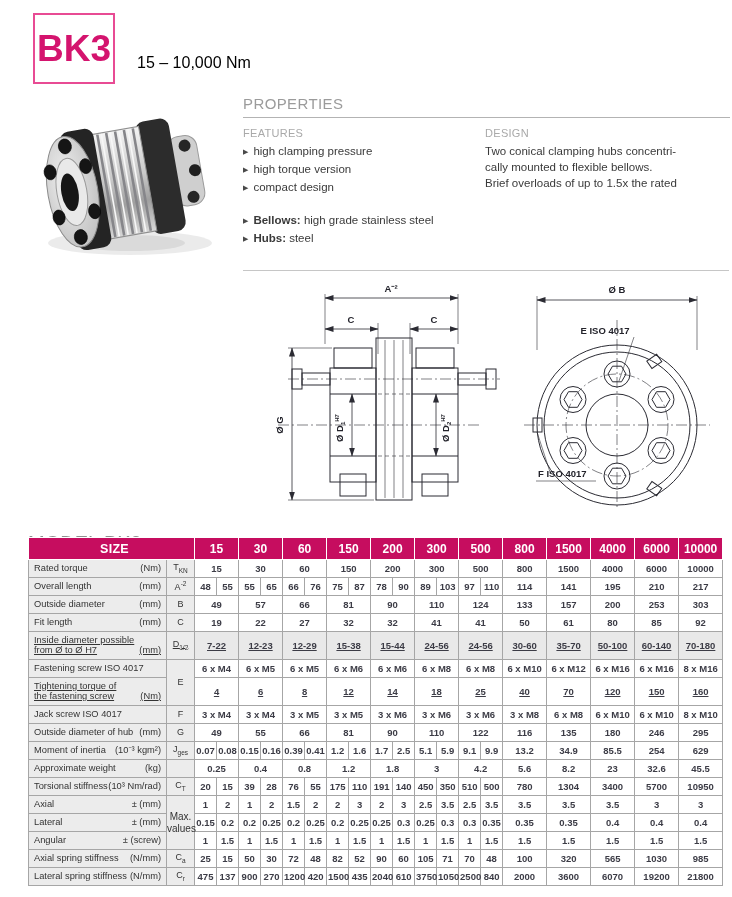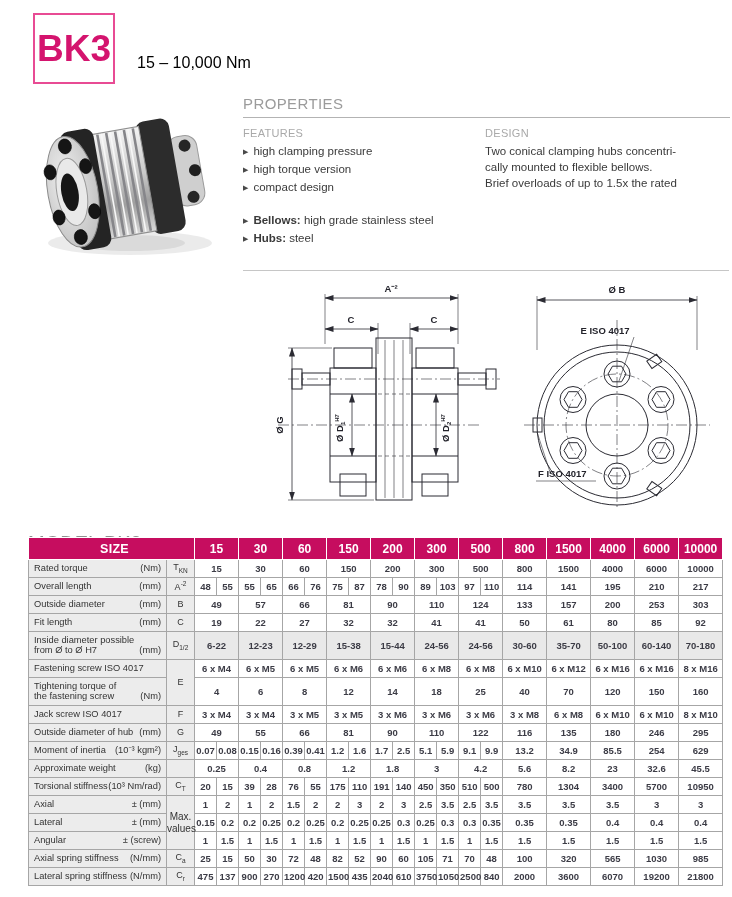--- a/index.html
+++ b/index.html
@@ -50,21 +50,21 @@
   }
   .spec th {
     background:#c60d5f; color:#fff; font-size:12px; font-weight:bold;
     height:22px; border:1px solid #fff; text-align:center; padding:0;
   }
   .spec th.size { text-align:center; padding-left:6px; font-size:12.5px; letter-spacing:0.3px; }
   .spec td {
     border:1px solid #a6a6a6; height:18px; padding:0 1px;
     font-size:9.5px; font-weight:bold; color:#3c3c46; text-align:center; line-height:1.05;
   }
-  .spec tr.tall td { height:28px; }
+  .spec tr.tall td { height:28px;text-decoration:underline; }
   .spec td.lbl {
     background:#ececec; font-weight:normal; color:#333; text-align:left;
     padding:0 5px; font-size:9.3px;
   }
   .spec td.lbl .lblrow { display:flex; justify-content:space-between; align-items:baseline; }
   .spec td.sym { background:#ececec; font-weight:normal; color:#333; font-size:9px; padding:0; }
   .spec td.sym.small { font-size:10px; line-height:1.15; }
   .spec td.val.shade { background:#e9e9e9; }
   .spec sub, .spec sup { font-size:6.5px; }
 </style>
@@ -405,21 +405,21 @@
         </tr>
         <tr class="tall">
           <td class="lbl">
             <div>Inside diameter possible</div>
             <div class="lblrow">
               <span>from Ø to Ø H7</span>
               <span class="unit">(mm)</span>
             </div>
           </td>
           <td class="sym">D<sub>1/2</sub></td>
-          <td class="val shade" colspan="2">6-22</td>
+          <td class="val shade" colspan="2">7-22</td>
           <td class="val shade" colspan="2">12-23</td>
           <td class="val shade" colspan="2">12-29</td>
           <td class="val shade" colspan="2">15-38</td>
           <td class="val shade" colspan="2">15-44</td>
           <td class="val shade" colspan="2">24-56</td>
           <td class="val shade" colspan="2">24-56</td>
           <td class="val shade">30-60</td>
           <td class="val shade">35-70</td>
           <td class="val shade">50-100</td>
           <td class="val shade">60-140</td>

